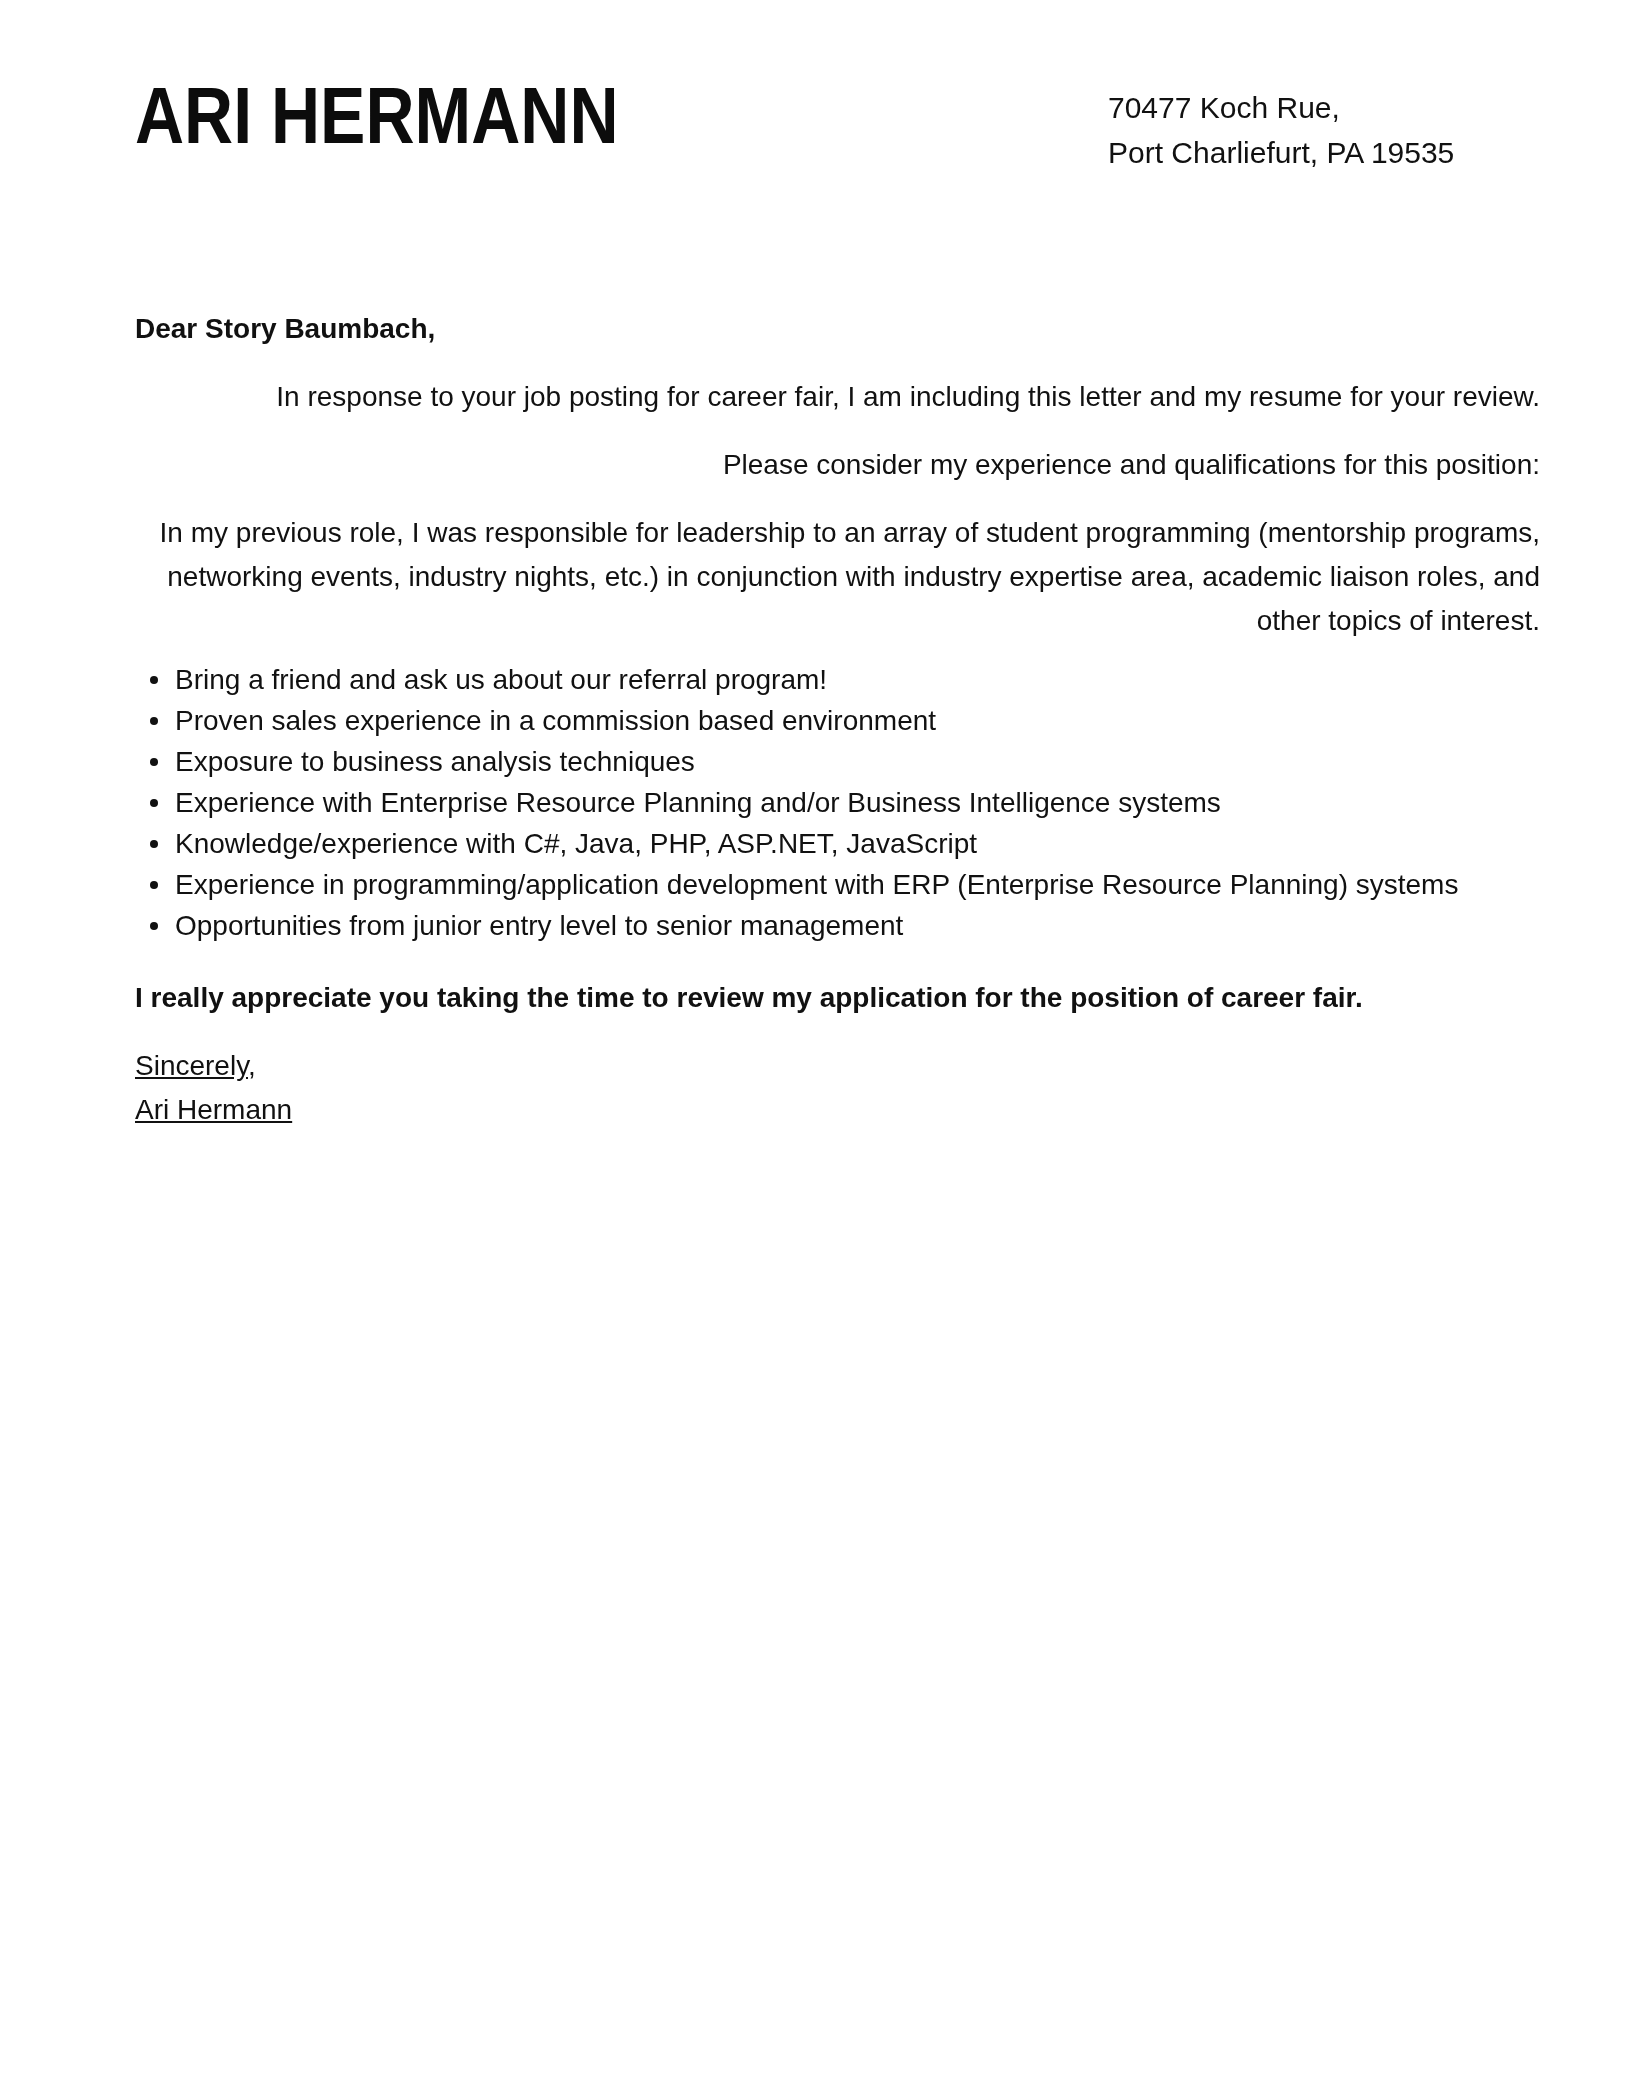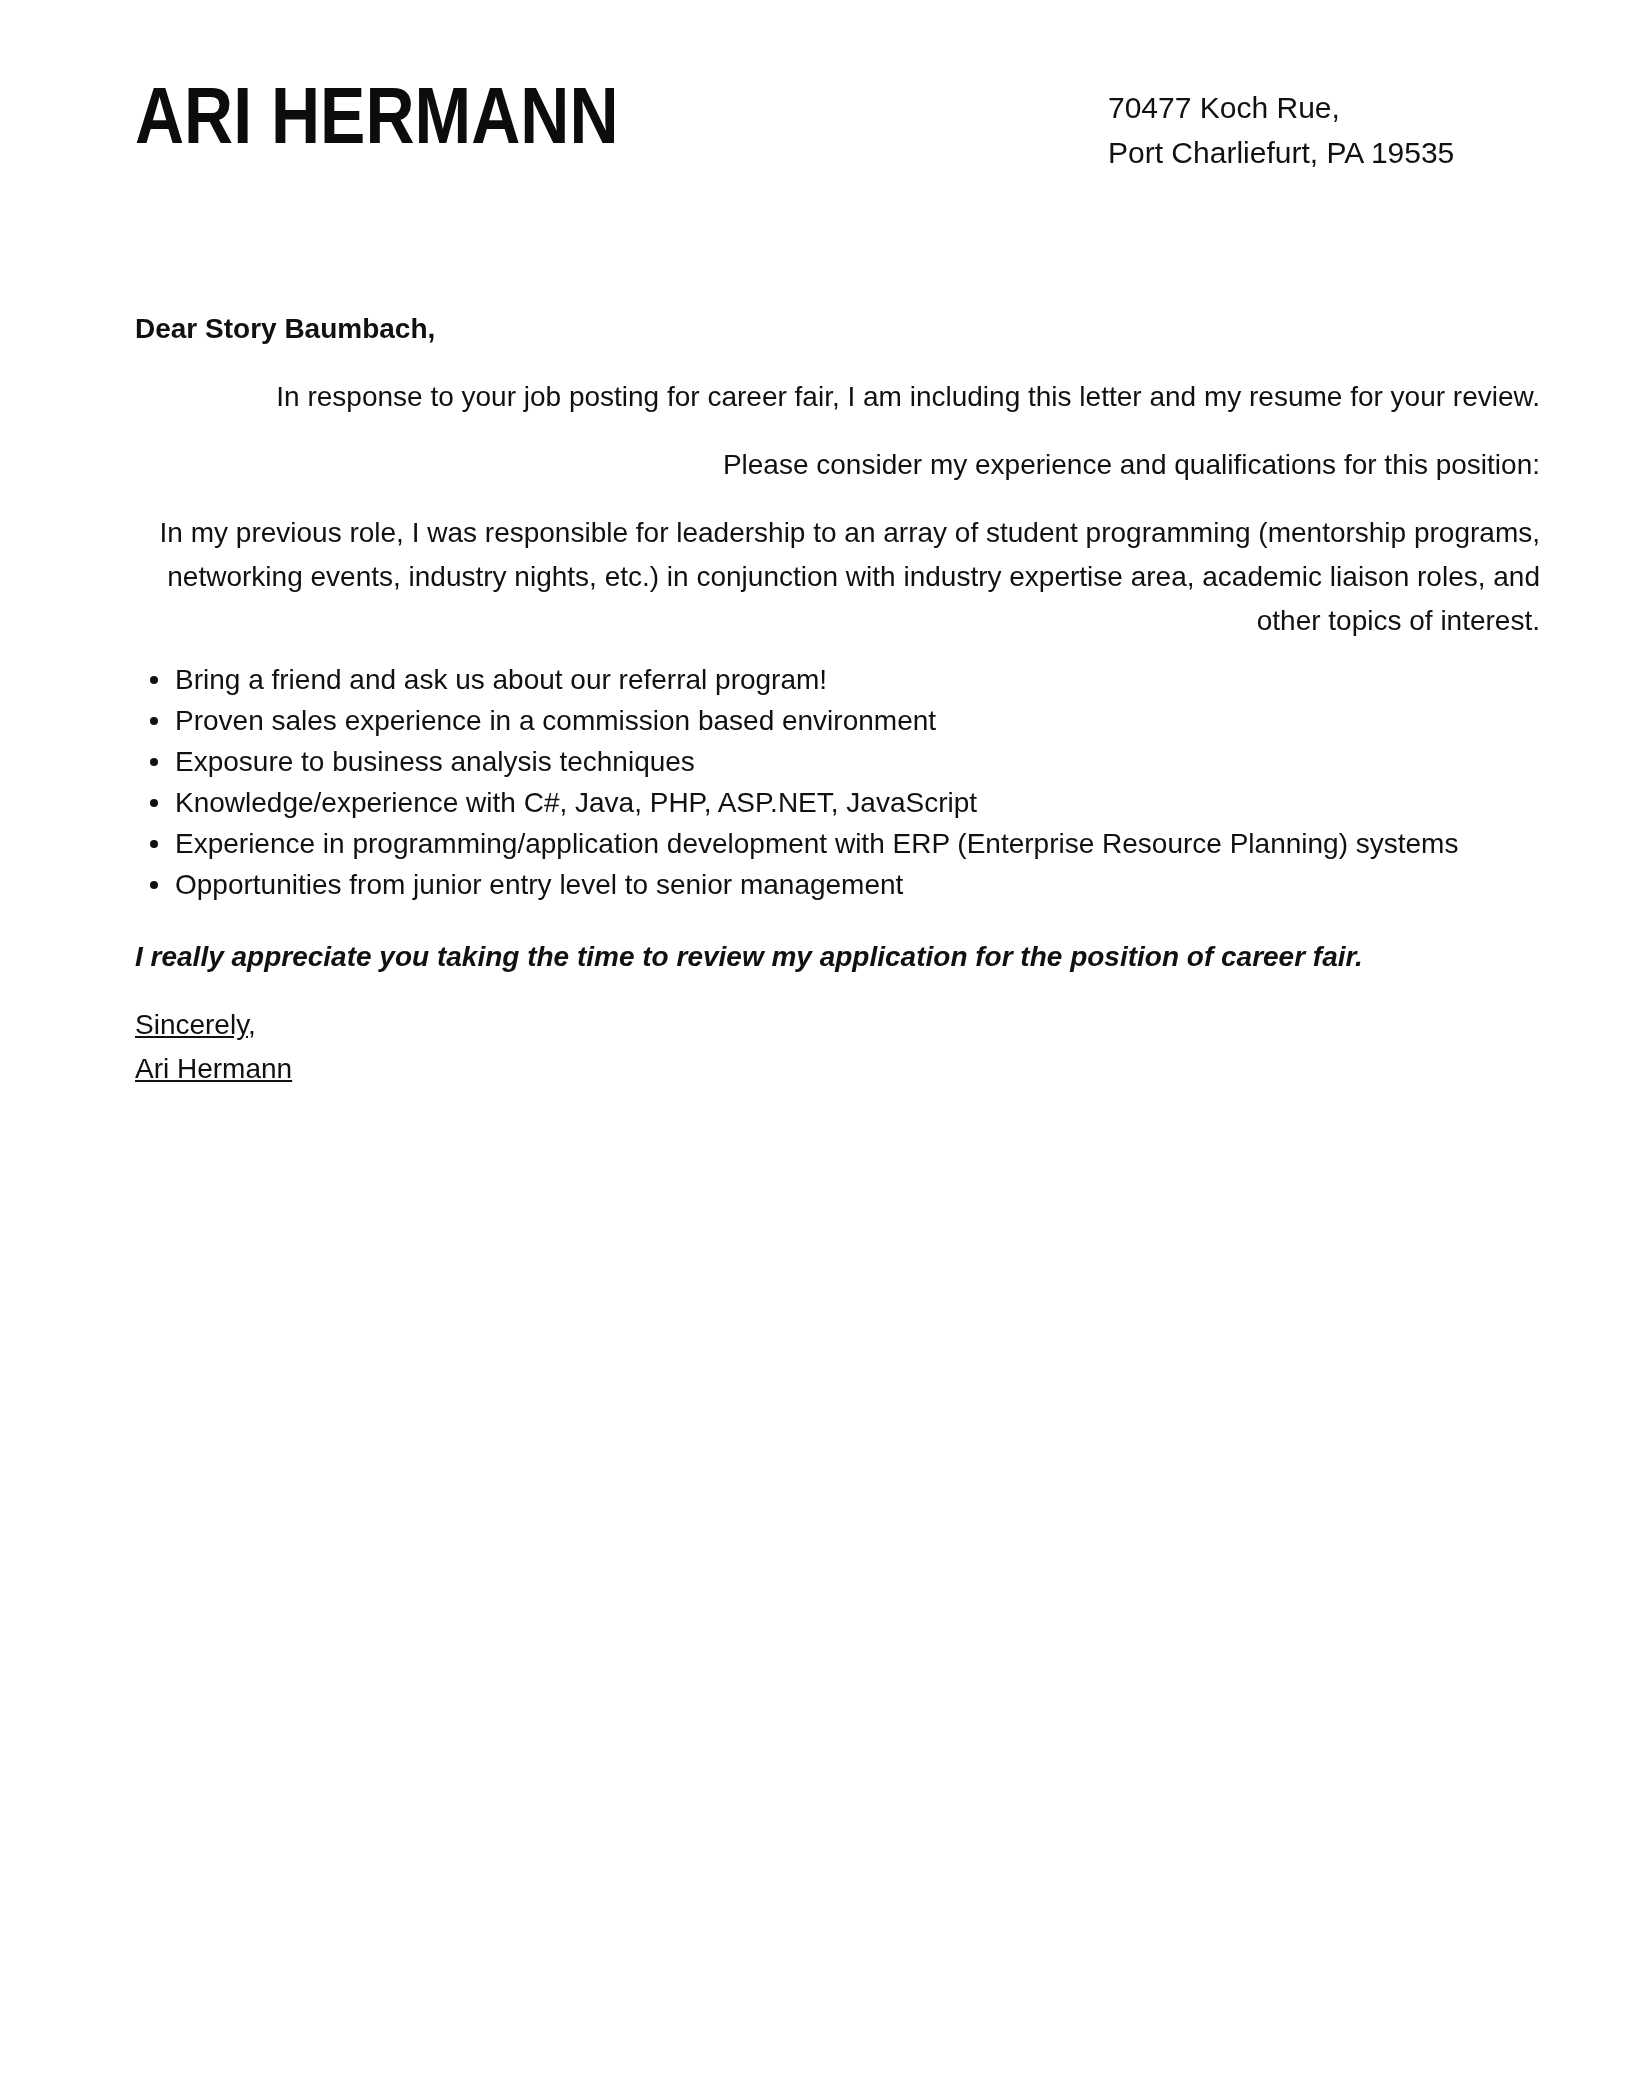--- a/index.html
+++ b/index.html
@@ -65,21 +65,20 @@
     left: 15px;
     top: 17px;
     width: 8px;
     height: 8px;
     border-radius: 50%;
     background: currentColor;
   }
   .closing-statement {
     font-weight: 600;
     margin-top: 30px;
-    font-style: italic;
   }
   .signoff-block {
     margin-top: 24px;
     text-decoration: underline;
   }
 </style>
 </head>
 <body style="color: rgb(17, 17, 17); background: rgb(255, 255, 255);">
 
 <div class="page">
@@ -99,20 +98,21 @@
     <div class="paragraphs">
         <p>In response to your job posting for career fair, I am including this letter and my resume for your review.</p>
         <p>Please consider my experience and qualifications for this position:</p>
         <p>In my previous role, I was responsible for leadership to an array of student programming (mentorship programs, networking events, industry nights, etc.) in conjunction with industry expertise area, academic liaison roles, and other topics of interest.</p>
       </div>
 
     <ul class="qualifications">
         <li>Bring a friend and ask us about our referral program!</li>
         <li>Proven sales experience in a commission based environment</li>
         <li>Exposure to business analysis techniques</li>
+        <li>Experience with Enterprise Resource Planning and/or Business Intelligence systems</li>
         <li>Knowledge/experience with C#, Java, PHP, ASP.NET, JavaScript</li>
         <li>Experience in programming/application development with ERP (Enterprise Resource Planning) systems</li>
         <li>Opportunities from junior entry level to senior management</li>
       </ul>
 
     <div class="closing-statement">I really appreciate you taking the time to review my application for the position of career fair.</div>
 
     <div class="signoff-block">
       <div>Sincerely,</div>
       <div>Ari Hermann</div>

